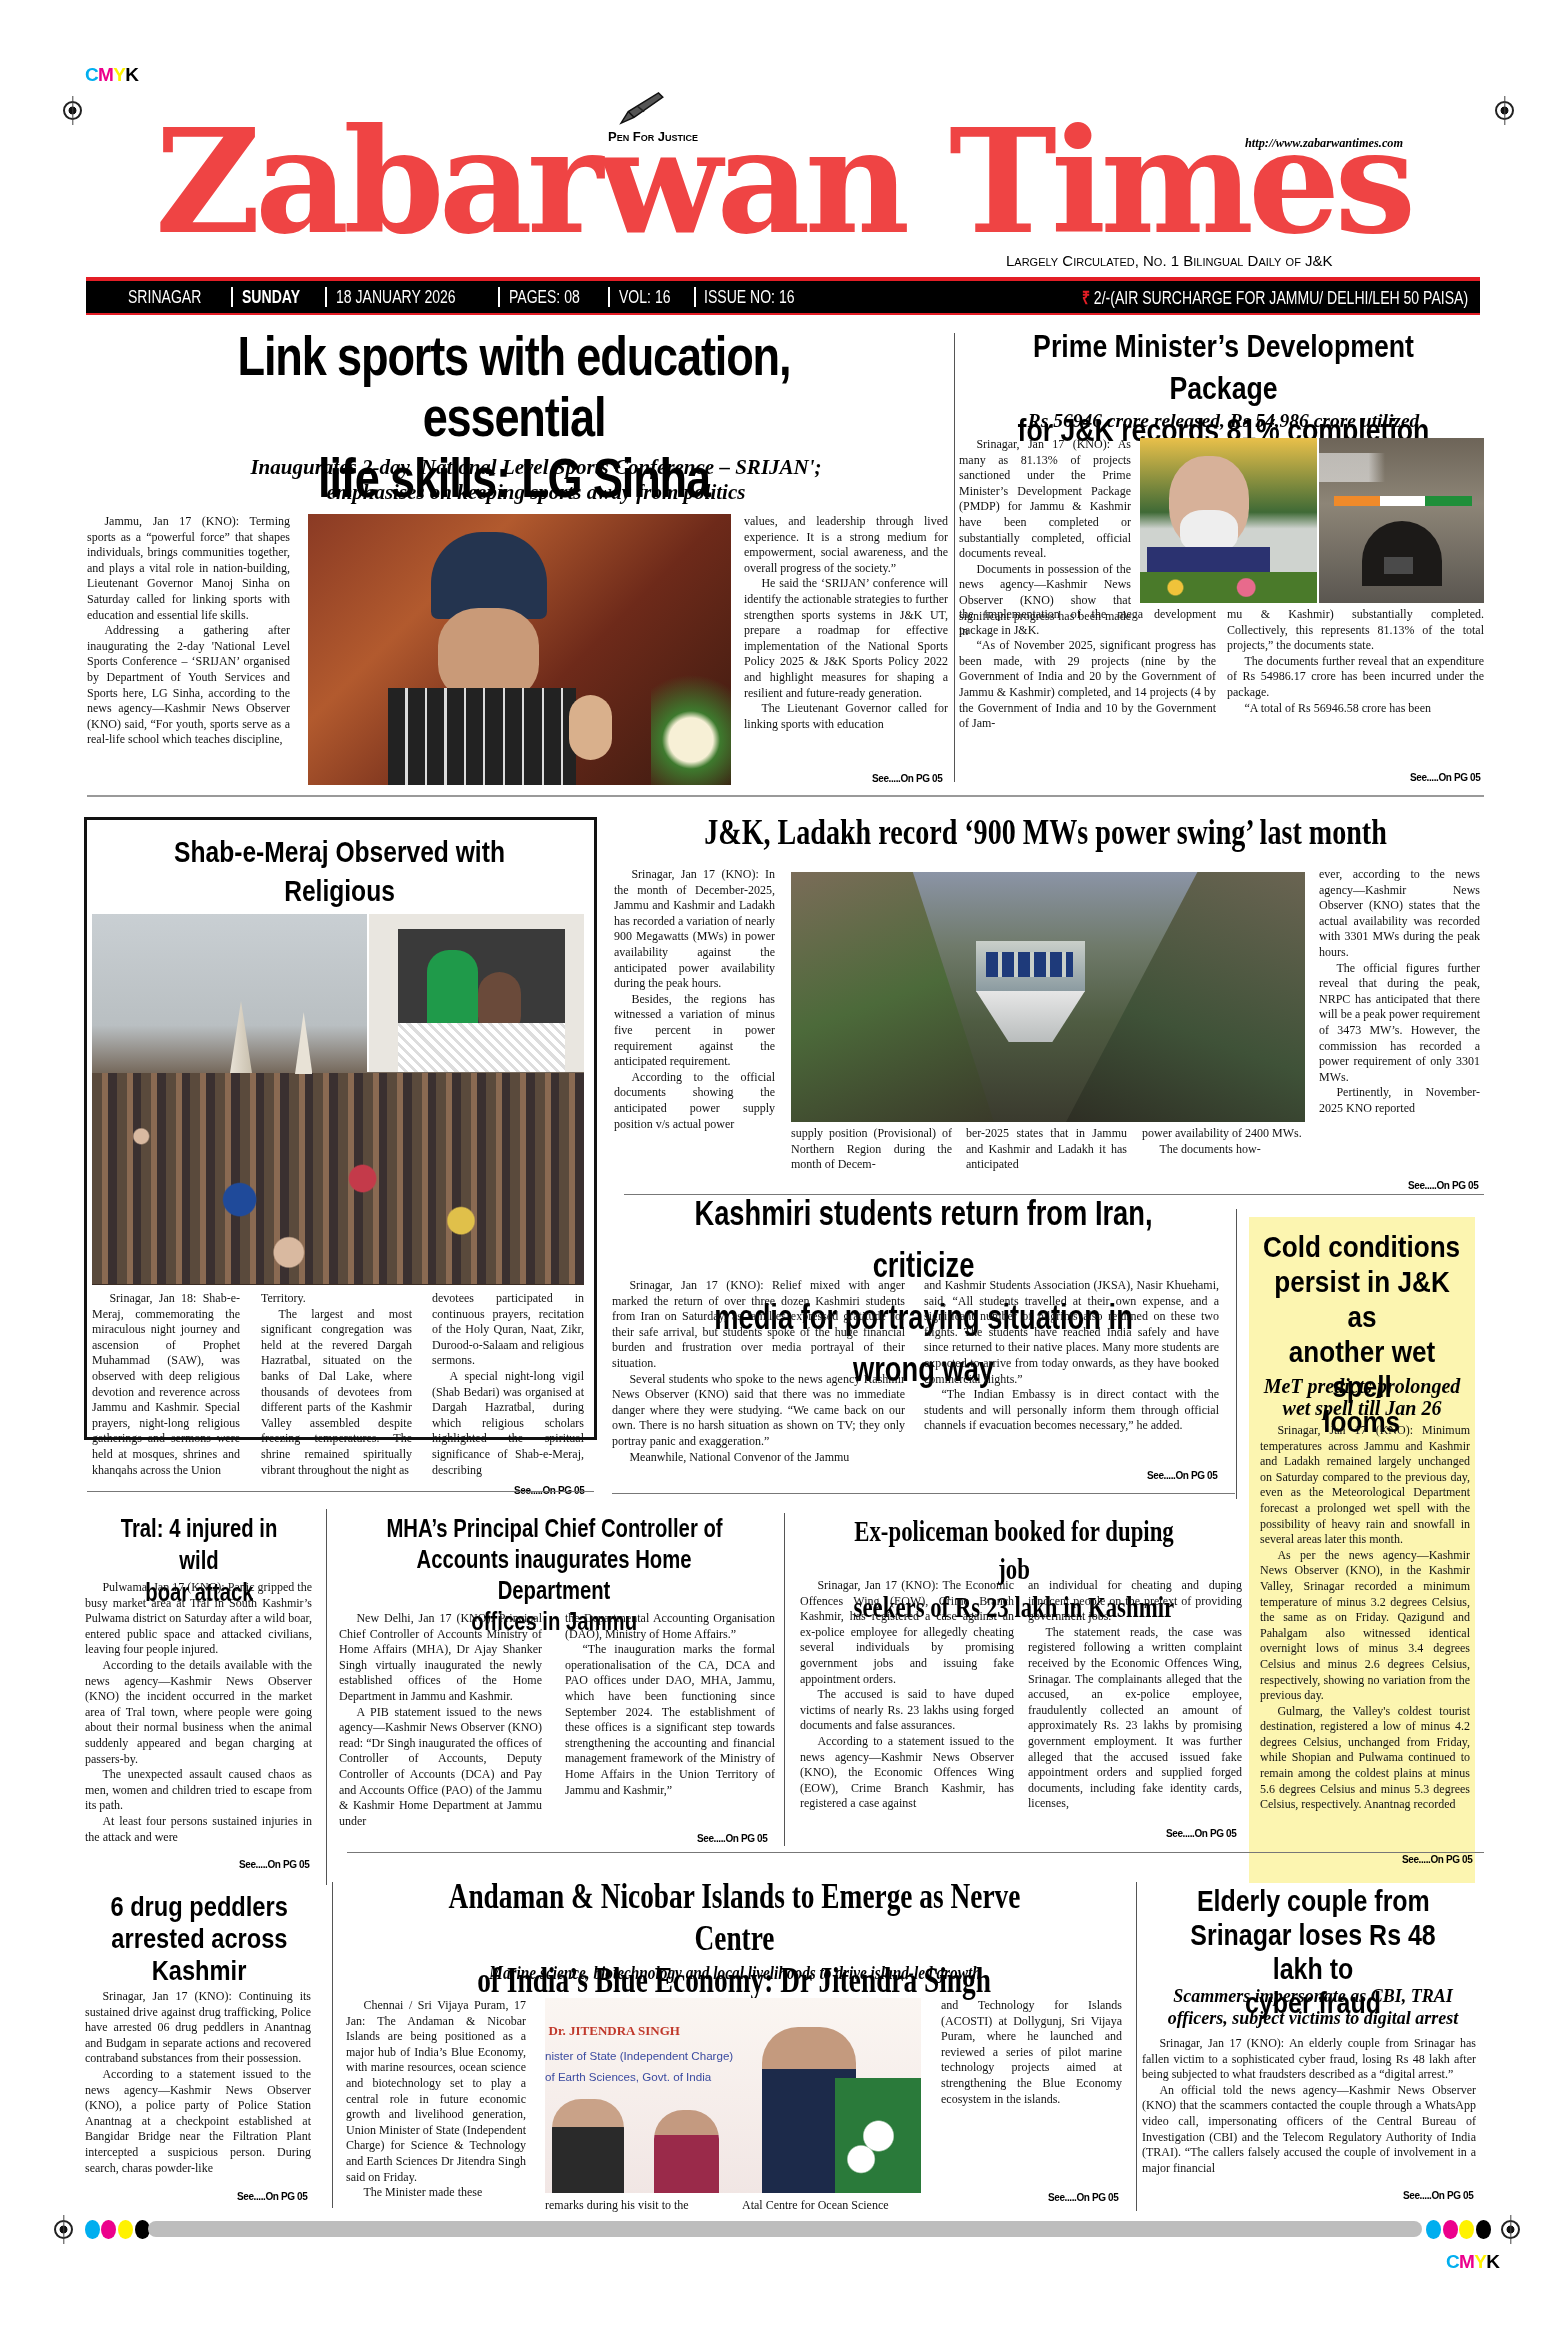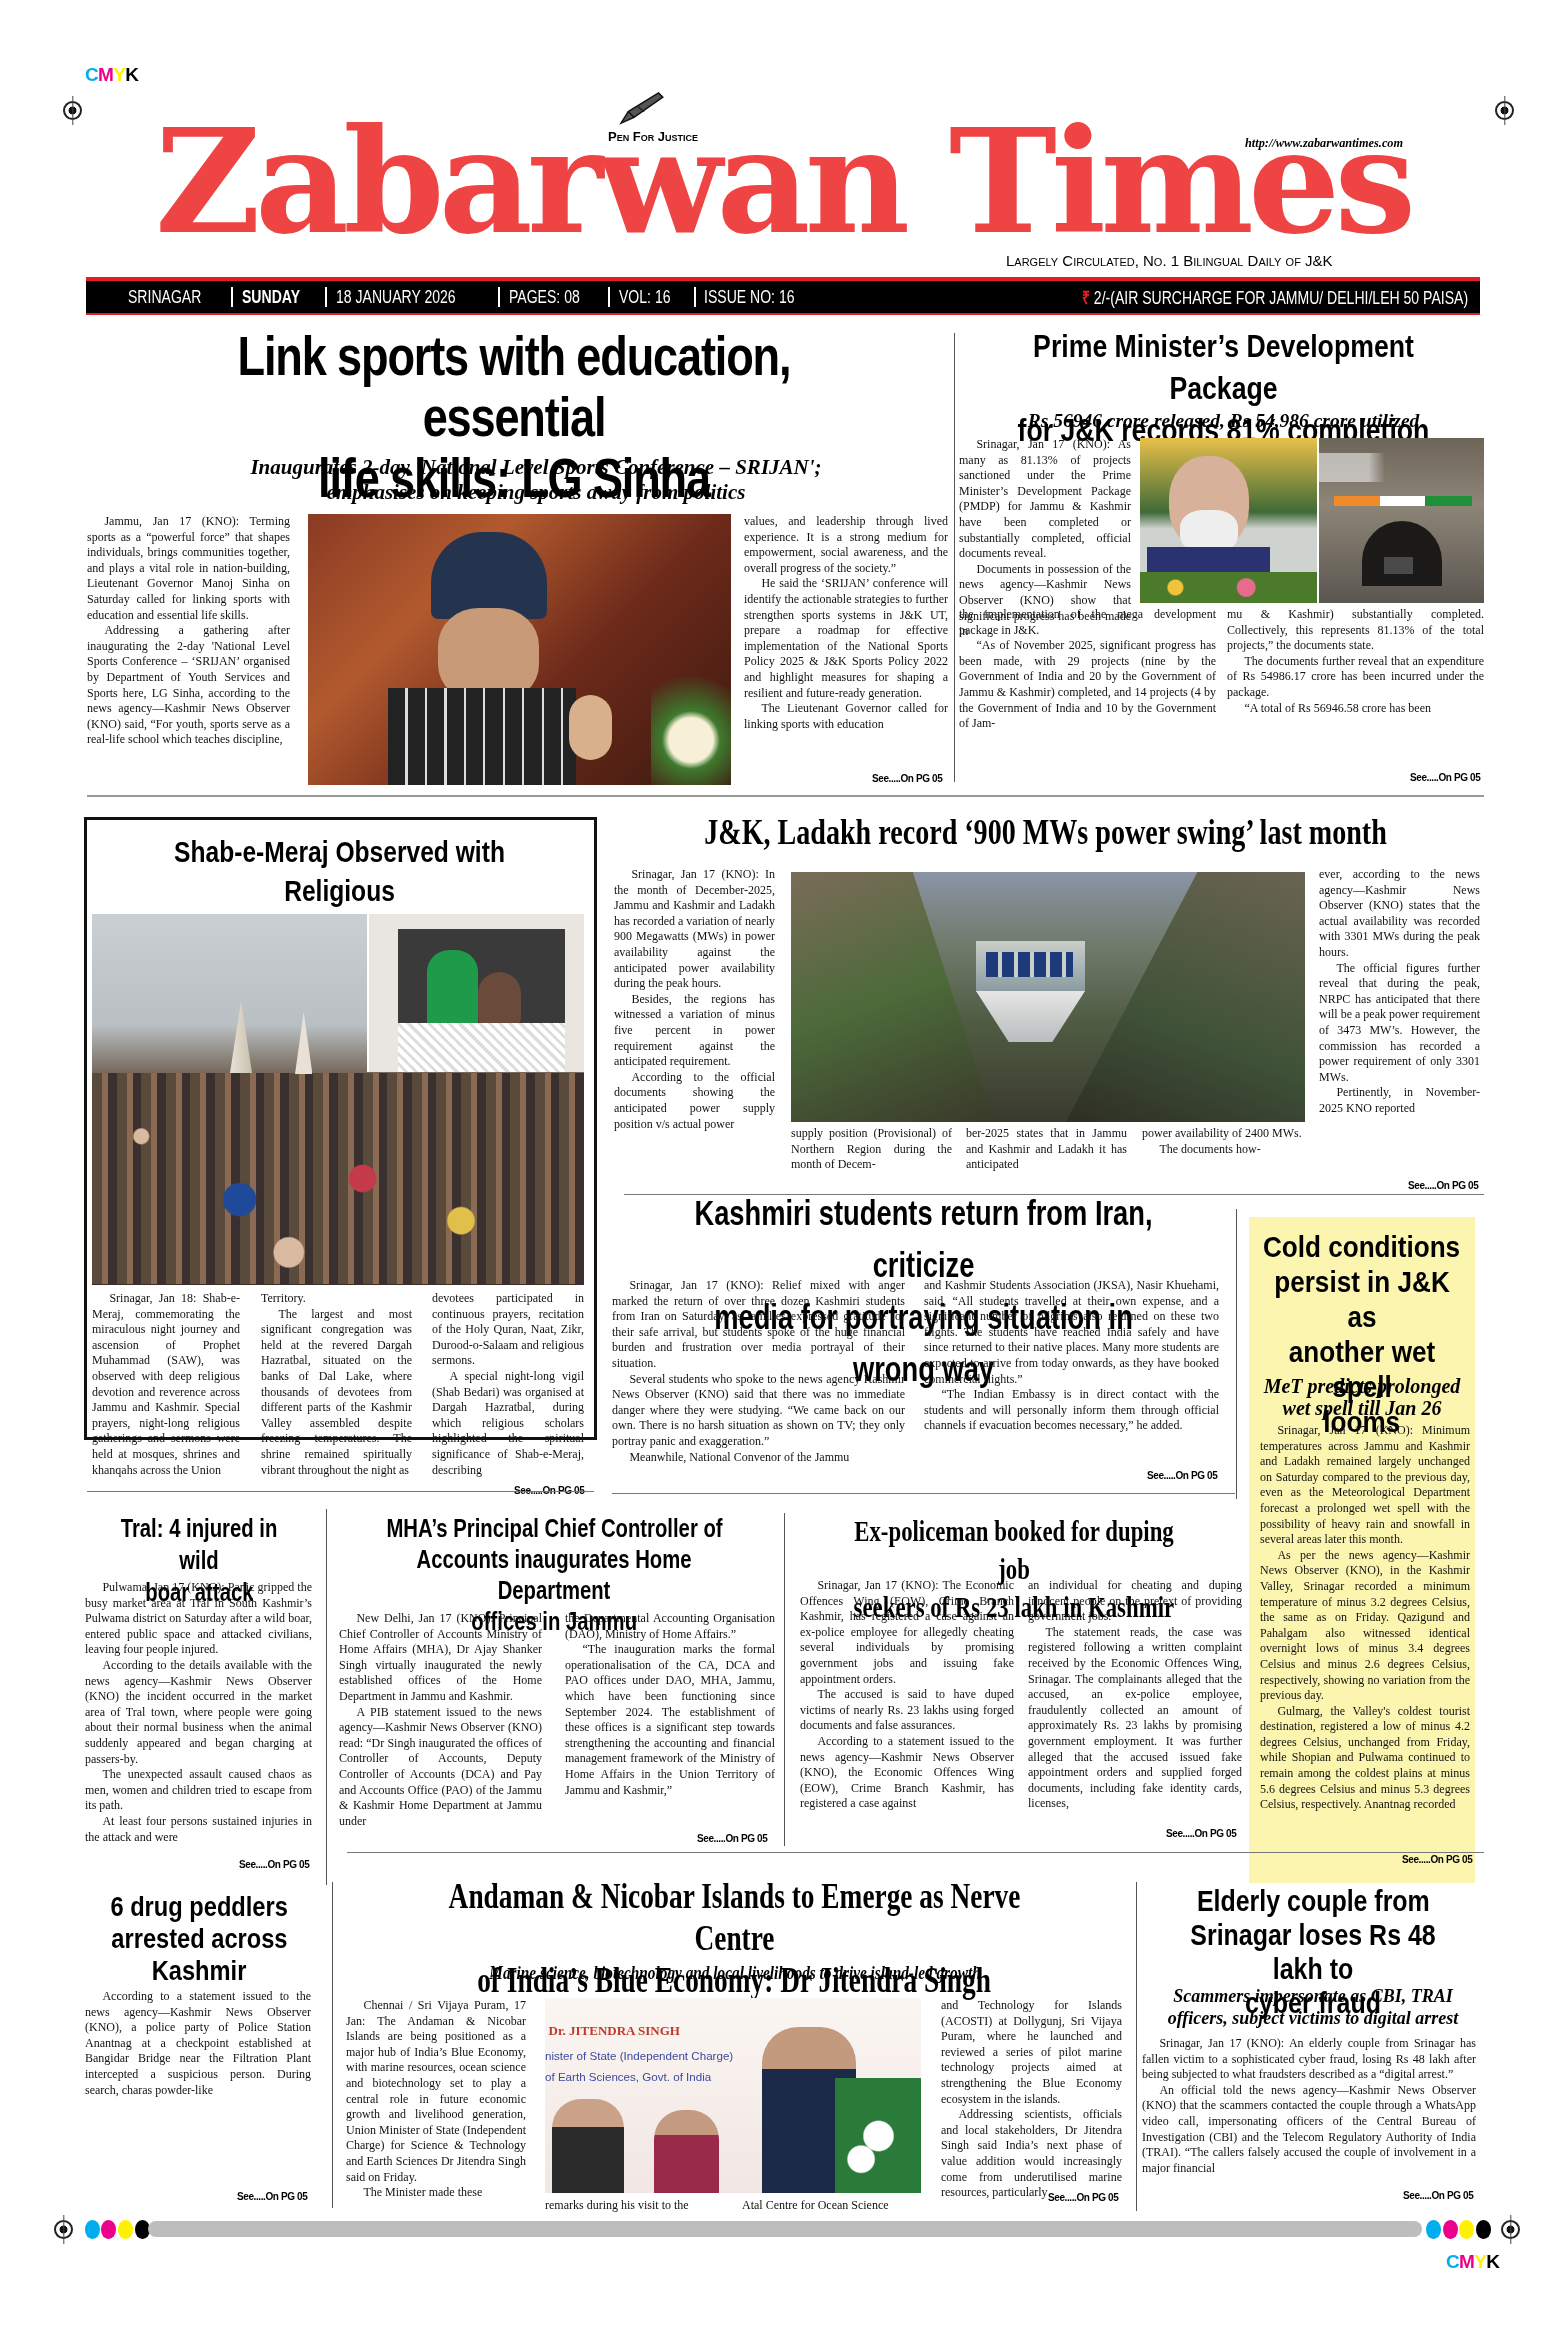--- a/index.html
+++ b/index.html
@@ -304,20 +304,21 @@
 
 <div class="hrule" style="left:347px;top:1852px;width:1137px;"></div>
 
 <div>
   <div class="hl" style="left:83px;top:1891px;width:232px;font-size:27.5px;line-height:32px;">
     <div class="hl-cond" style="transform:scaleX(0.86);">6 drug peddlers</div><br>
     <div class="hl-cond" style="transform:scaleX(0.86);">arrested across</div><br>
     <div class="hl-cond" style="transform:scaleX(0.86);">Kashmir</div>
   </div>
   <div class="col" style="left:85px;top:1989px;width:226px;">
+    <p>Srinagar, Jan 17 (KNO): Continuing its sustained drive against drug trafficking, Police have arrested 06 drug peddlers in Anantnag and Budgam in separate actions and recovered contraband substances from their possession.</p>
     <p>According to a statement issued to the news agency—Kashmir News Observer (KNO), a police party of Police Station Anantnag at a checkpoint established at Bangidar Bridge near the Filtration Plant intercepted a suspicious person. During search, charas powder-like</p>
   </div>
   <div class="see" style="left:237px;top:2191px;">See.....On PG 05</div>
 </div>
 <div class="vrule" style="left:332px;top:1882px;height:326px;"></div>
 
 <div>
   <div class="hl" style="left:340px;top:1875px;width:789px;font-size:36px;line-height:42px;font-family:'Liberation Serif',serif;">
     <div class="hl-cond" style="transform:scaleX(0.76);">Andaman &amp; Nicobar Islands to Emerge as Nerve Centre</div><br>
     <div class="hl-cond" style="transform:scaleX(0.76);">of India’s Blue Economy: Dr Jitendra Singh</div>
@@ -339,21 +340,20 @@
     <div style="position:absolute;left:290px;top:80px;width:87px;height:116px;background:radial-gradient(circle,#fff 0 14.5px,transparent 16px),radial-gradient(circle at 30% 70%,#fff 0 13px,transparent 14.5px),#2a7a3a;"></div>
   </div>
   <div class="col" style="left:545px;top:2198px;width:180px;">
     <p style="text-indent:0">remarks during his visit to the</p>
   </div>
   <div class="col" style="left:742px;top:2198px;width:180px;">
     <p style="text-indent:0">Atal Centre for Ocean Science</p>
   </div>
   <div class="col" style="left:941px;top:1998px;width:181px;">
     <p style="text-indent:0">and Technology for Islands (ACOSTI) at Dollygunj, Sri Vijaya Puram, where he launched and reviewed a series of pilot marine technology projects aimed at strengthening the Blue Economy ecosystem in the islands.</p>
-    <p>Addressing scientists, officials and local stakeholders, Dr Jitendra Singh said India’s next phase of value addition would increasingly come from underutilised marine resources, particularly</p>
   </div>
   <div class="see" style="left:1048px;top:2192px;">See.....On PG 05</div>
 </div>
 <div class="vrule" style="left:1136px;top:1882px;height:329px;"></div>
 
 <div>
   <div class="hl" style="left:1142px;top:1884px;width:342px;font-size:29px;line-height:34px;">
     <div class="hl-cond" style="transform:scaleX(0.86);">Elderly couple from</div><br>
     <div class="hl-cond" style="transform:scaleX(0.86);">Srinagar loses Rs 48 lakh to</div><br>
     <div class="hl-cond" style="transform:scaleX(0.86);">cyber fraud</div>

